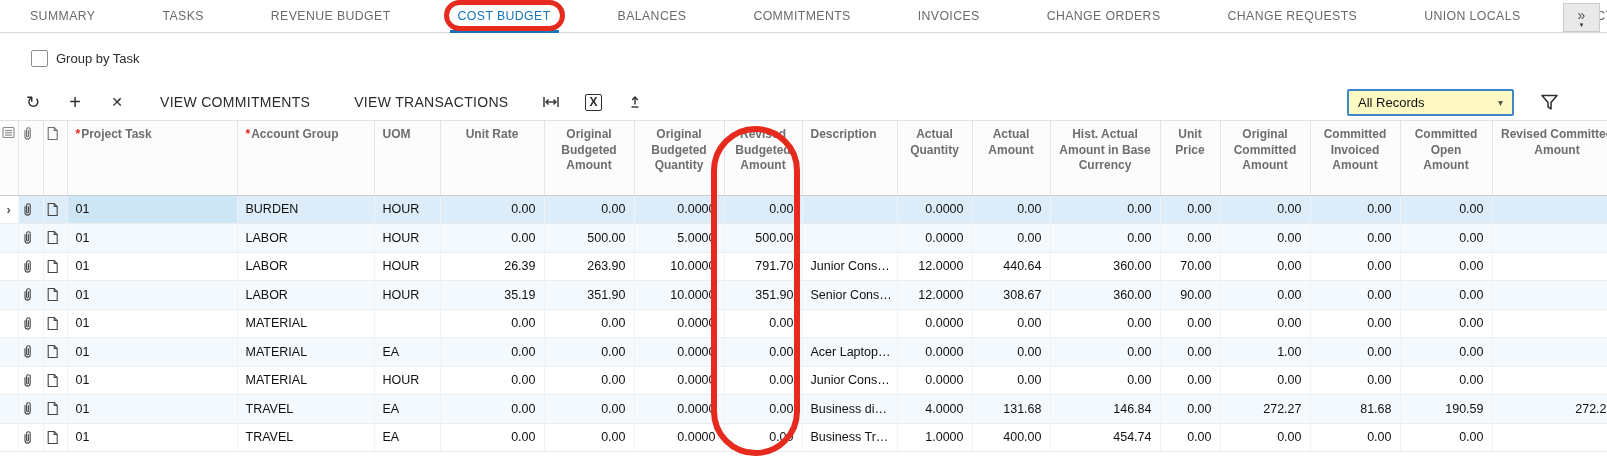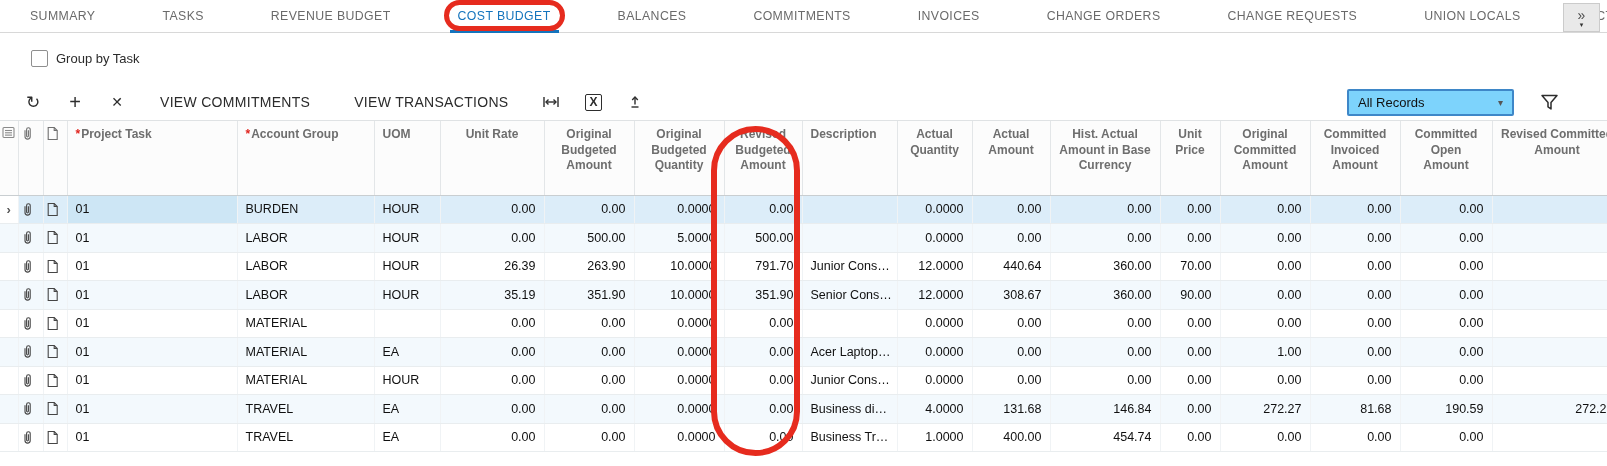--- a/index.html
+++ b/index.html
@@ -47,21 +47,21 @@
   }
   .tb-glyph{font-size:17px;line-height:1;color:#2d2d2d;}
   .tb-text{font-size:14px;letter-spacing:.3px;color:#2b2b2b;padding:0 22px;}
   .tb-excel{
     font-size:12px;font-weight:bold;border:1.6px solid #2d2d2d;border-radius:2px;
     width:15px;height:15px;display:flex;align-items:center;justify-content:center;line-height:1;
   }
   .records-select{
     margin-left:auto;width:167px;height:27px;border:2px solid #3e87c8;border-radius:2px;
     display:flex;align-items:center;justify-content:space-between;padding:0 9px;box-sizing:border-box;
-    font-size:13px;color:#111;background:#7dd3fc;cursor:pointer;
+    font-size:13px;color:#111;background:#fef9c3;cursor:pointer;
   }
   .records-select .caret{font-size:10px;color:#555;}
   .filter-btn{margin-left:26px;display:flex;align-items:center;cursor:pointer;}
   
   .grid-wrap{position:relative;width:1607px;overflow:hidden;}
   table.grid{table-layout:fixed;border-collapse:collapse;width:1622px;background:#fff;}
   .grid th{
     vertical-align:top;text-align:left;height:74px;box-sizing:border-box;
     padding:6px 8px 4px;font-size:12px;font-weight:bold;color:#6e6e6e;line-height:1.3;
     background:#fcfcfc;border-bottom:1px solid #c9ced1;border-right:1px solid #e3e6e8;

